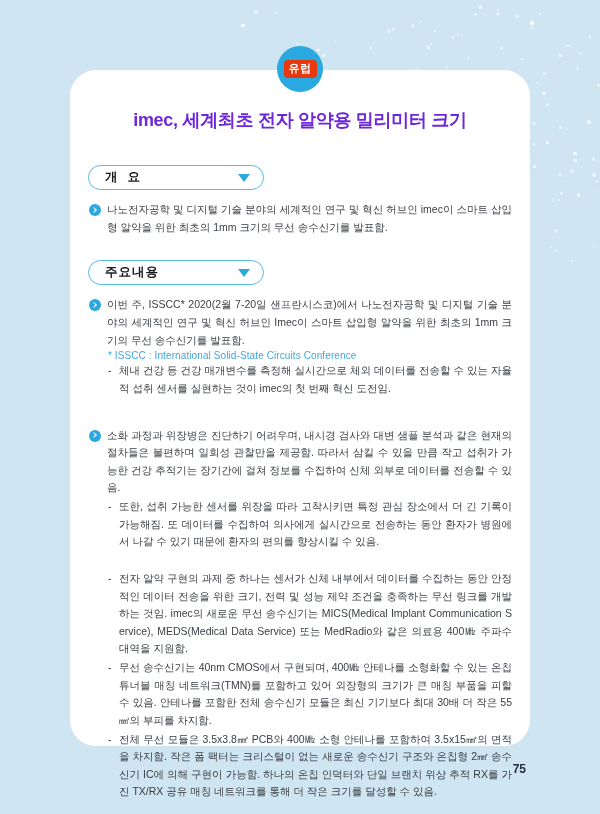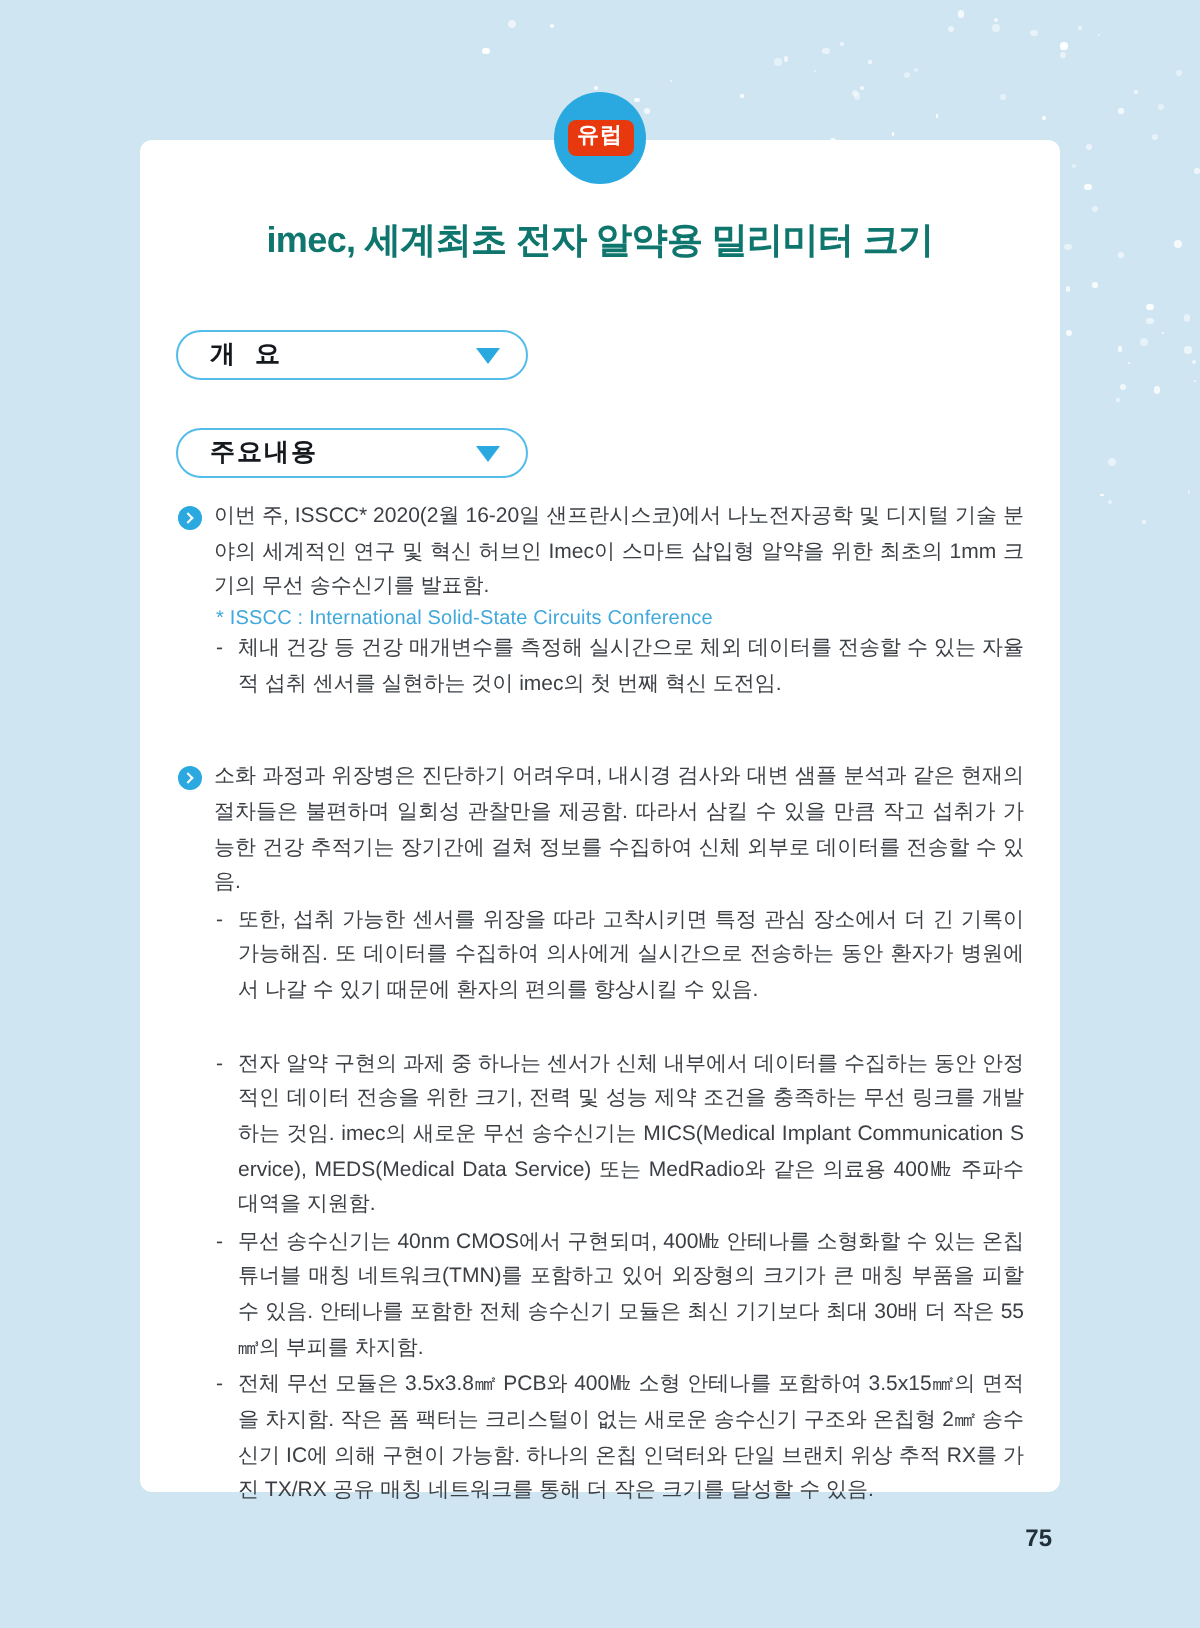--- a/index.html
+++ b/index.html
@@ -6,38 +6,38 @@
   body{
     width:600px;height:814px;overflow:hidden;
     font-family:"Liberation Sans","DejaVu Sans",sans-serif;
     background:#cfe5f2;position:relative;
   }
   .page{position:absolute;inset:0;width:600px;height:814px;background:#cfe5f2;}
   .sparkles{position:absolute;inset:0;z-index:0;pointer-events:none;}
   .sparkle{position:absolute;background:#fff;border-radius:50%;}
   .card{
     position:absolute;left:70px;top:70px;width:460px;height:676px;
-    background:#ffffff;border-radius:6px;z-index:1;
+    background:#ffffff;border-radius:26px;z-index:1;
     box-sizing:border-box;padding:30px 18px 16px 18px;
   }
   .badge-circle{
     position:absolute;left:50%;top:-24px;transform:translateX(-50%);
     width:46px;height:46px;border-radius:50%;
     background:#29a9e0;display:flex;align-items:center;justify-content:center;
     z-index:2;
   }
   .badge-label{
     background:#e8380d;color:#fff;font-size:11px;font-weight:bold;
     padding:2px 5px;border-radius:4px;line-height:1.2;letter-spacing:0.5px;
   }
   .source{
     text-align:center;color:#3fa8dc;font-size:11px;margin-top:4px;letter-spacing:0.2px;
   }
   .title{
-    text-align:center;color:#0f766e;font-size:18px;font-weight:bold;
+    text-align:center;color:#6d28d9;font-size:18px;font-weight:bold;
     line-height:1.4;margin-top:8px;letter-spacing:-0.3px;
   }
   .section-pill{
     width:176px;height:25px;border:1.5px solid #54bce9;border-radius:14px;
     box-sizing:border-box;display:flex;align-items:center;
     padding:0 13px 0 16px;background:#fff;text-align:center;
   }
   .section-pill .heading{
     color:#15191d;font-size:12.5px;font-weight:bold;letter-spacing:1px;white-space:pre;
   }
@@ -190,30 +190,34 @@
 
     <div class="title">
       <div>imec, 세계최초 전자 알약용 밀리미터 크기</div>
     </div>
 
     <div class="section-pill pill-overview">
       <span class="heading">개  요</span>
       <span class="tri-down"></span>
     </div>
 
+    <div class="bullet-row">
+      <span class="bullet-icon"></span>
+      <div class="body-text">나노전자공학 및 디지털 기술 분야의 세계적인 연구 및 혁신 허브인 imec이 스마트 삽입형 알약을 위한 최초의 1mm 크기의 무선 송수신기를 발표함.</div>
+    </div>
 
     <div class="section-pill pill-main">
       <span class="heading">주요내용</span>
       <span class="tri-down"></span>
     </div>
 
     <div class="group">
       <div class="bullet-row">
         <span class="bullet-icon"></span>
-        <div class="body-text">이번 주, ISSCC* 2020(2월 16-20일 샌프란시스코)에서 나노전자공학 및 디지털 기술 분야의 세계적인 연구 및 혁신 허브인 Imec이 스마트 삽입형 알약을 위한 최초의 1mm 크기의 무선 송수신기를 발표함.</div>
+        <div class="body-text">이번 주, ISSCC* 2020(2월 7-20일 샌프란시스코)에서 나노전자공학 및 디지털 기술 분야의 세계적인 연구 및 혁신 허브인 Imec이 스마트 삽입형 알약을 위한 최초의 1mm 크기의 무선 송수신기를 발표함.</div>
       </div>
       <div class="footnote">* ISSCC : International Solid-State Circuits Conference</div>
       <div class="sub-row">
         <span class="dash">-</span>
         <div class="body-text">체내 건강 등 건강 매개변수를 측정해 실시간으로 체외 데이터를 전송할 수 있는 자율적 섭취 센서를 실현하는 것이 imec의 첫 번째 혁신 도전임.</div>
       </div>
     </div>
 
     <div class="gap"></div>
 

